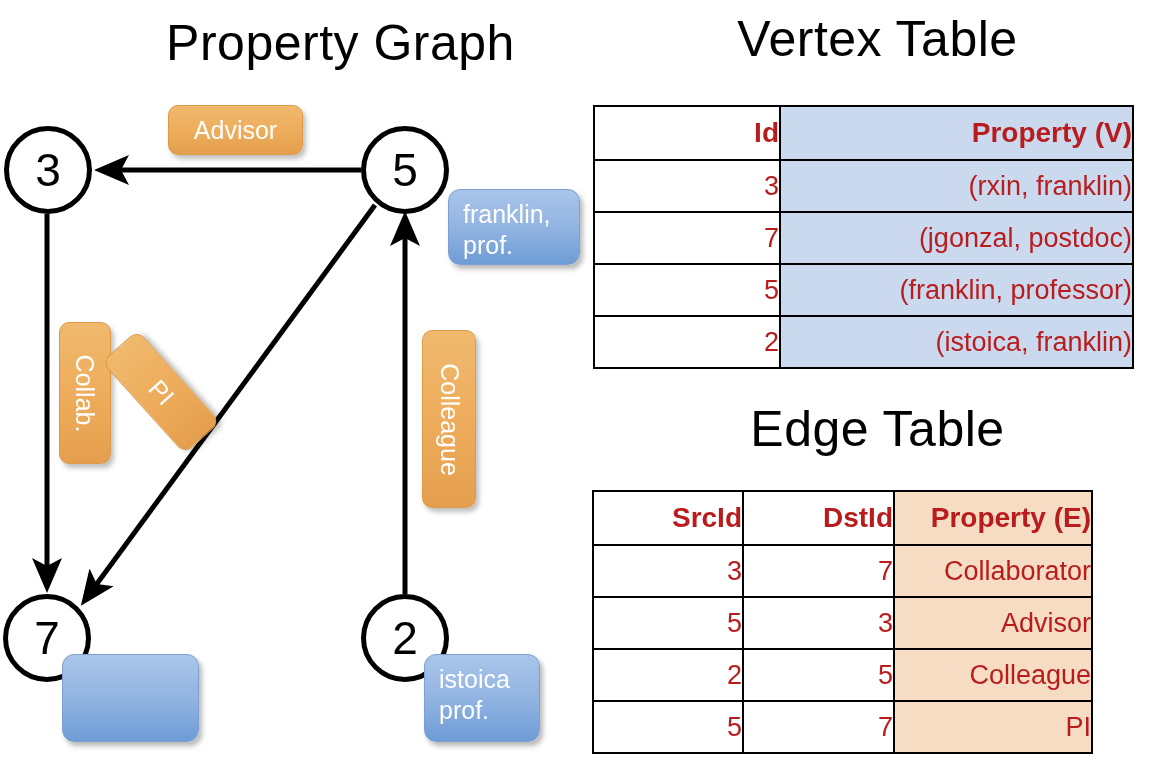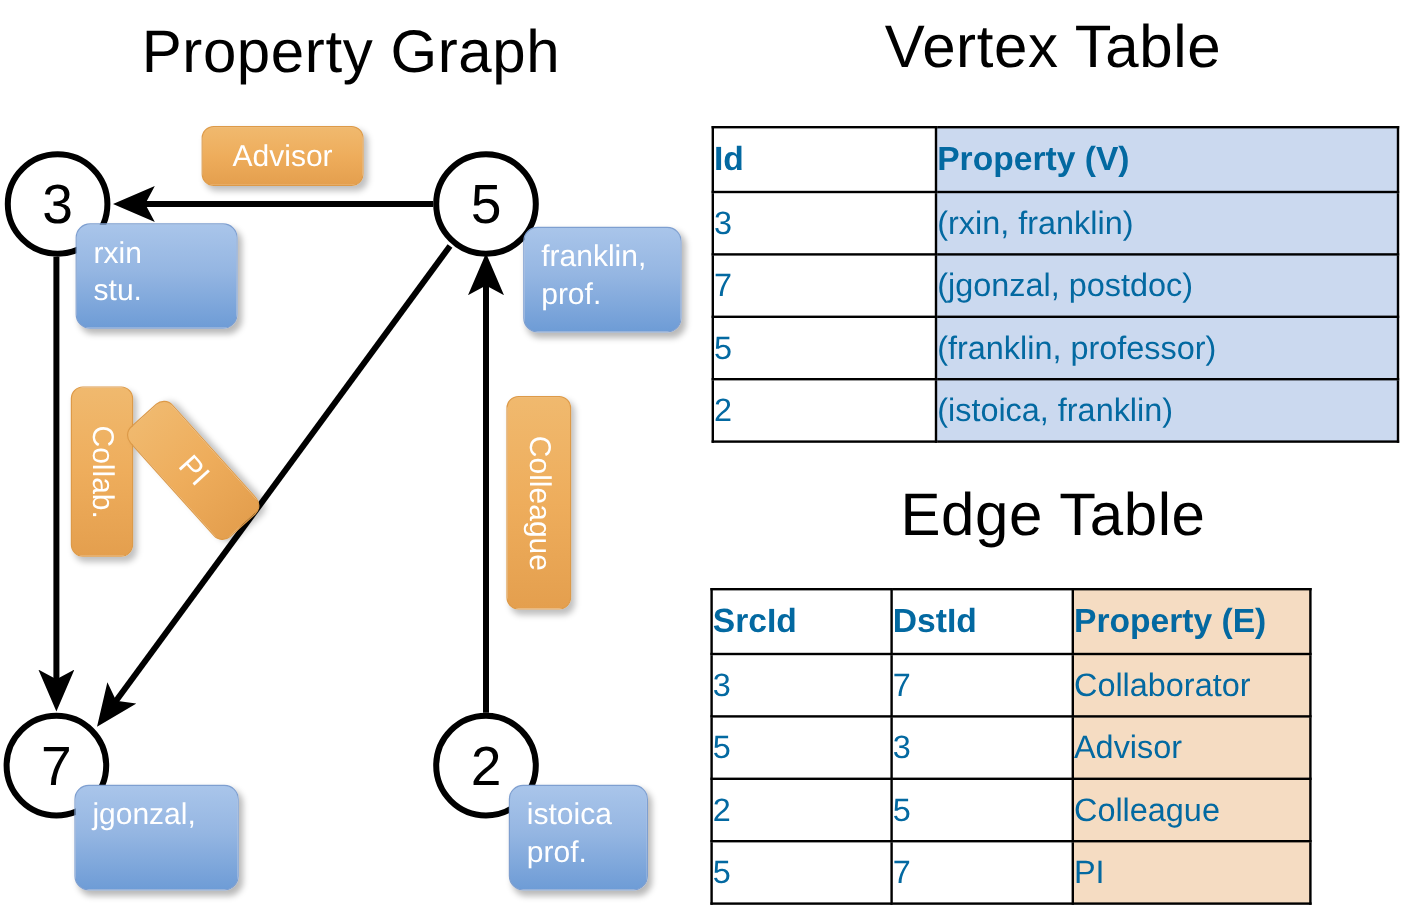--- a/index.html
+++ b/index.html
@@ -20,21 +20,21 @@
   .title {
     position: absolute;
     font-family: "Liberation Sans", sans-serif;
     font-weight: 300;
     font-size: 50px;
     letter-spacing: 0.5px;
     color: #000;
     white-space: nowrap;
     text-align: center;
   }
-  #title-property-graph { left: 0;   top: 14px;  width: 585px; }
+  #title-property-graph { left: 0;   top: 14px;  width: 585px; padding-left: 48px; }
   #title-vertex-table   { left: 585px; top: 10px; width: 585px; }
   #title-edge-table     { left: 585px; top: 400px; width: 585px; }
 
   
   #graph-panel {
     position: absolute;
     left: 0; top: 0;
     width: 585px; height: 760px;
   }
   #graph-svg {
@@ -81,21 +81,21 @@
     color: #ffffff;
     font-family: "Liberation Sans", sans-serif;
     font-weight: 300;
     font-size: 25px;
     line-height: 1.25;
     padding: 9px 0 0 14px;
     box-sizing: border-box;
     z-index: 4;
   }
   #prop-rxin      { left: 63px;  top: 186px; width: 135px; height: 88px; }
-  #prop-franklin  { left: 436px; top: 189px; width: 132px; height: 88px; }
+  #prop-franklin  { left: 448px; top: 189px; width: 132px; height: 76px; }
   #prop-jgonzal   { left: 62px;  top: 654px; width: 137px; height: 88px; }
   #prop-istoica   { left: 424px; top: 654px; width: 116px; height: 88px; }
 
   
   .edge-label {
     position: absolute;
     border-radius: 10px;
     background: linear-gradient(to bottom, #f0b96e 0%, #eead5c 50%, #e49f4e 100%);
     border: 1px solid #dd9a48;
     box-shadow: 3px 4px 5px rgba(0,0,0,0.25);
@@ -130,37 +130,37 @@
 
   
   .data-table {
     position: absolute;
     border-collapse: collapse;
     font-family: "Liberation Sans", sans-serif;
     font-weight: 300;
   }
   .data-table td, .data-table th {
     border: 2px solid #000;
-    text-align: left;
+    text-align: right;
     font-weight: 300;
     font-size: 27px;
     padding: 0;
     height: 52px;
     box-sizing: border-box;
-    color: #0369a1;
+    color: #b91c1c;
   }
   .data-table th {
     font-weight: bold;
     font-size: 28px;
     height: 54px;
   }
 
   #vertex-table { left: 593px; top: 105px; }
   #vertex-table .col-id   { width: 186px; background: #ffffff; }
-  #vertex-table .col-prop { width: 385px; background: #cbd9ef; }
+  #vertex-table .col-prop { width: 353px; background: #cbd9ef; }
 
   #edge-table { left: 592px; top: 490px; }
   #edge-table .col-src { width: 150px; background: #ffffff; border-radius: 25px; }
   #edge-table .col-dst { width: 151px; background: #ffffff; }
   #edge-table .col-eprop { width: 198px; background: #f5dcc2; }
 </style>
 </head>
 <body>
 
 <div class="title" id="title-property-graph">Property Graph</div>
@@ -191,30 +191,25 @@
   <div class="vertex-node" id="node-5">
     <div class="vid">5</div>
   </div>
   <div class="vertex-node" id="node-7">
     <div class="vid">7</div>
   </div>
   <div class="vertex-node" id="node-2">
     <div class="vid">2</div>
   </div>
 
-  <div class="prop-box" id="prop-rxin">
-    <div>rxin</div>
-    <div>stu.</div>
-  </div>
   <div class="prop-box" id="prop-franklin">
     <div>franklin,</div>
     <div>prof.</div>
   </div>
   <div class="prop-box" id="prop-jgonzal">
-    <div>jgonzal,</div>
   </div>
   <div class="prop-box" id="prop-istoica">
     <div>istoica</div>
     <div>prof.</div>
   </div>
 
   <div class="edge-label" id="edge-label-advisor">
     <span>Advisor</span>
   </div>
   <div class="edge-label" id="edge-label-collab">

